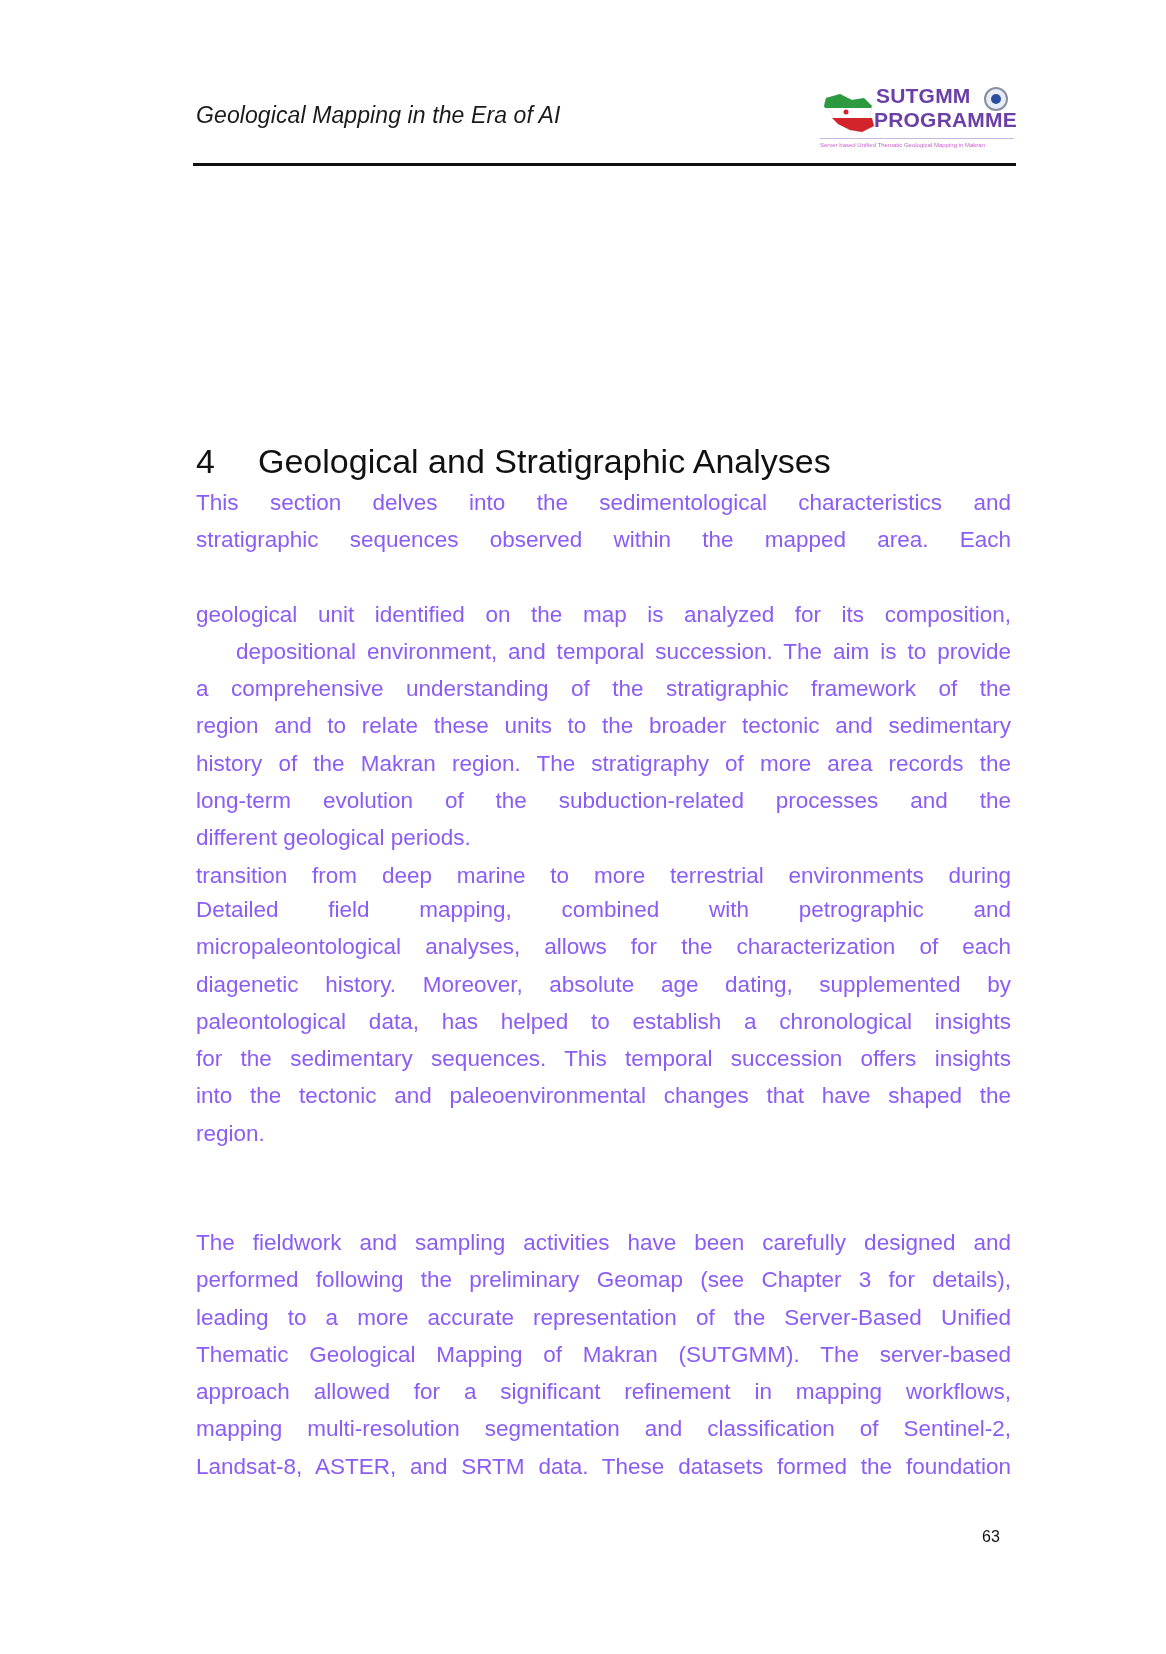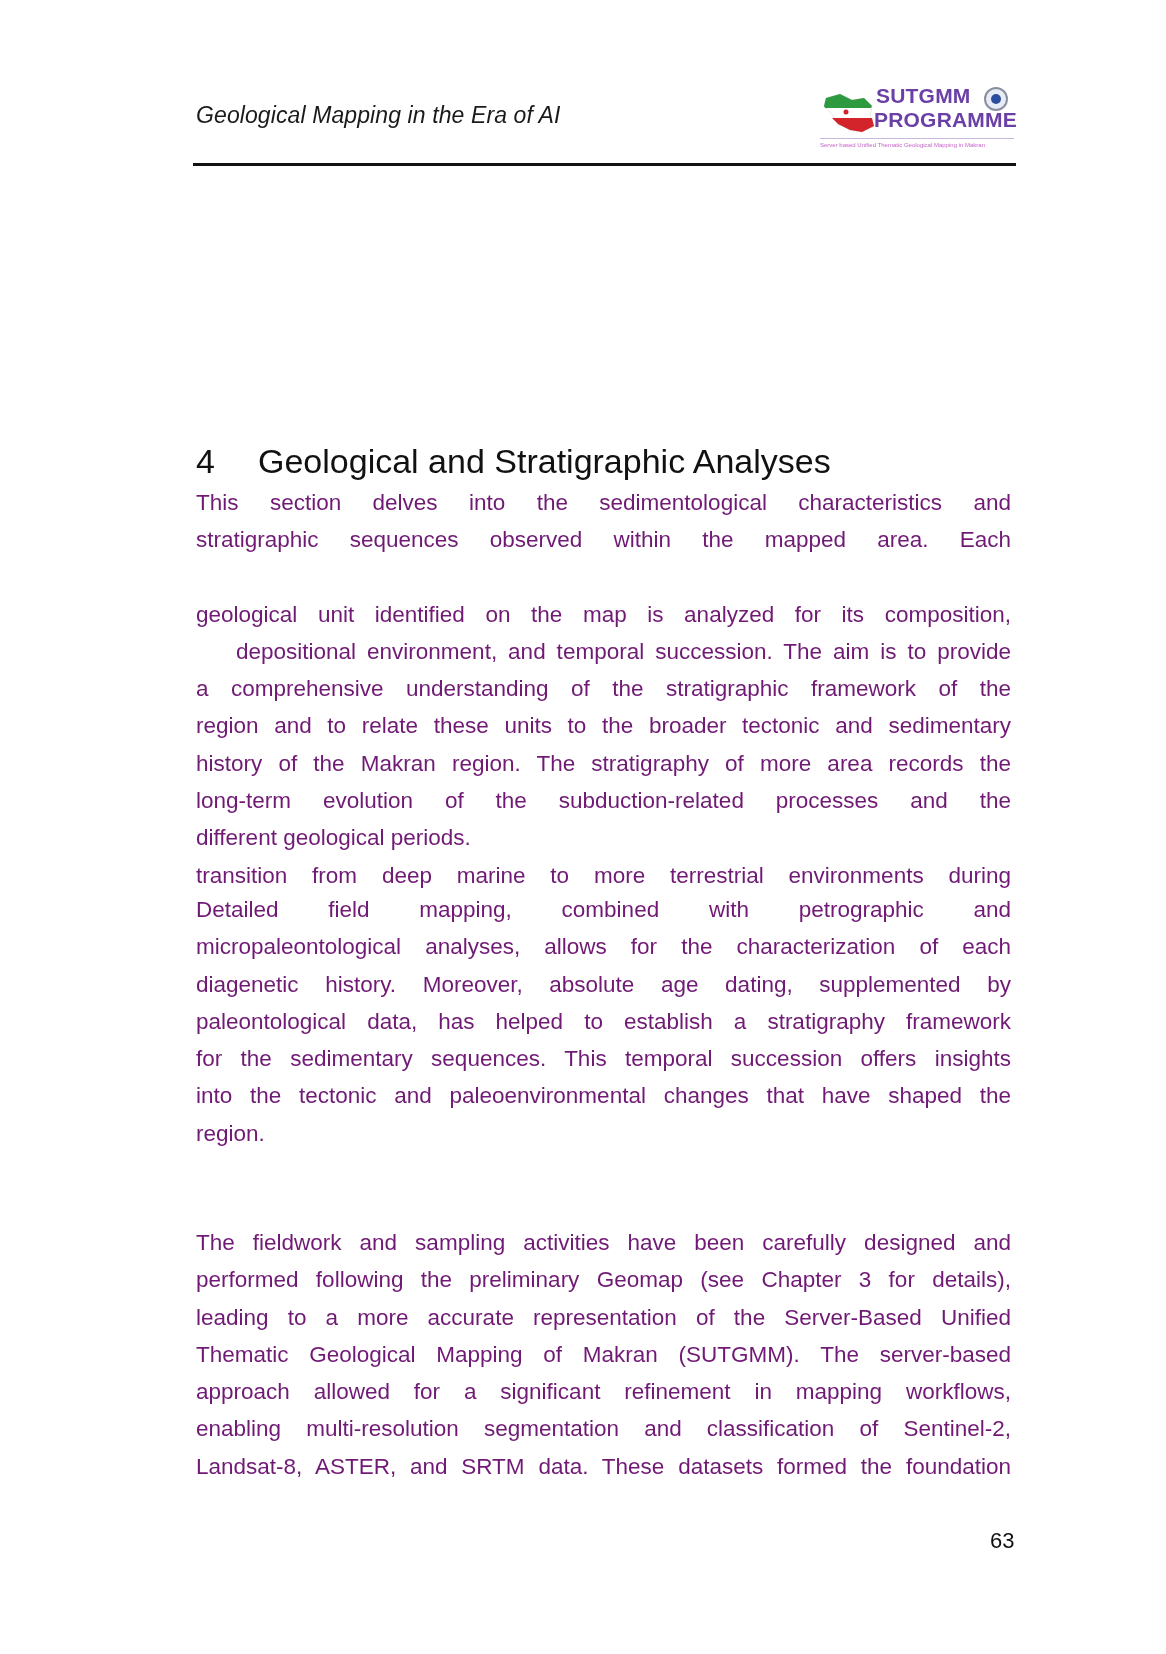--- a/index.html
+++ b/index.html
@@ -13,27 +13,27 @@
   .logo .t1, .logo .t2 { position: absolute; font-weight: bold; color: #6a3fa6; font-size: 21px; letter-spacing: 0.2px; }
   .logo .t1 { left: 58px; top: 4px; }
   .logo .t2 { left: 56px; top: 28px; }
   .logo .seal { position: absolute; left: 166px; top: 7px; width: 20px; height: 20px; border-radius: 50%;
                 border: 2px solid #8a8fa0; background: #e8ecf6; }
   .logo .seal::after { content: ""; position: absolute; left: 5px; top: 5px; width: 10px; height: 10px; border-radius: 50%; background: #2b4f9e; }
   .logo .tag-rule { position: absolute; left: 2px; top: 58px; width: 194px; height: 1px; background: #c7b8e0; }
   .logo .tag { position: absolute; left: 2px; top: 62px; font-size: 6px; color: #c763c9; white-space: nowrap; }
   .heading { position: absolute; left: 196px; top: 404px; font-size: 34px; color: #111; white-space: nowrap; margin-top: 38px; }
   .heading .num { display: inline-block; width: 62px; }
-  .body-text { position: absolute; left: 196px; width: 815px; font-size: 22.5px; line-height: 37.3px; color: #701a75; }
+  .body-text { position: absolute; left: 196px; width: 815px; font-size: 22.5px; line-height: 37.3px; color: #8b5cf6; }
   .line { display: block; text-align: justify; text-align-last: justify; white-space: nowrap; height: 37.3px; }
   .line.last { text-align-last: left; }
   .p1 { top: 484px; }
   .p2 { top: 891px; }
   .p3 { top: 1224px; }
-  .page-number { position: absolute; left: 982px; top: 1528px; font-size: 22px; color: #111; margin-left: 8px; }
+  .page-number { position: absolute; left: 982px; top: 1528px; font-size: 16px; color: #111; }
 </style>
 </head>
 <body>
 
 <div class="header-title">Geological Mapping in the Era of AI</div>
 
 <div class="logo">
   <svg class="map" viewBox="0 0 56 42">
     <path d="M4 6 L18 2 L30 8 L42 6 L50 14 L48 24 L52 34 L40 40 L28 38 L16 32 L10 22 L2 14 Z" fill="#ffffff" stroke="#cfcfcf" stroke-width="0.5"></path>
     <path d="M4 6 L18 2 L30 8 L42 6 L50 14 L49 16 L3 16 L2 14 Z" fill="#2e9a3f"></path>
@@ -63,29 +63,29 @@
   <span class="line" style="white-space: normal;">history of the Makran region. The stratigraphy of more area records the</span>
   <span class="line" style="white-space: normal;">long-term evolution of the subduction-related processes and the</span>
   <span class="line last">different geological periods.</span>
   <span class="line" style="white-space: normal;">transition from deep marine to more terrestrial environments during</span>
 </div>
 
 <div class="body-text p2">
   <span class="line" style="white-space: normal;">Detailed field mapping, combined with petrographic and</span>
   <span class="line" style="white-space: normal;">micropaleontological analyses, allows for the characterization of each</span>
   <span class="line" style="white-space: normal;">diagenetic history. Moreover, absolute age dating, supplemented by</span>
-  <span class="line" style="white-space: normal;">paleontological data, has helped to establish a stratigraphy framework</span>
+  <span class="line" style="white-space: normal;">paleontological data, has helped to establish a chronological insights</span>
   <span class="line" style="white-space: normal;">for the sedimentary sequences. This temporal succession offers insights</span>
   <span class="line" style="white-space: normal;">into the tectonic and paleoenvironmental changes that have shaped the</span>
   <span class="line last">region.</span>
 </div>
 
 <div class="body-text p3">
   <span class="line" style="white-space: normal;">The fieldwork and sampling activities have been carefully designed and</span>
   <span class="line" style="white-space: normal;">performed following the preliminary Geomap (see Chapter 3 for details),</span>
   <span class="line" style="white-space: normal;">leading to a more accurate representation of the Server-Based Unified</span>
   <span class="line" style="white-space: normal;">Thematic Geological Mapping of Makran (SUTGMM). The server-based</span>
   <span class="line" style="white-space: normal;">approach allowed for a significant refinement in mapping workflows,</span>
-  <span class="line" style="white-space: normal;">enabling multi-resolution segmentation and classification of Sentinel-2,</span>
+  <span class="line" style="white-space: normal;">mapping multi-resolution segmentation and classification of Sentinel-2,</span>
   <span class="line" style="white-space: normal;">Landsat-8, ASTER, and SRTM data. These datasets formed the foundation</span>
 </div>
 
 <div class="page-number">63</div>
 
 </body></html>

